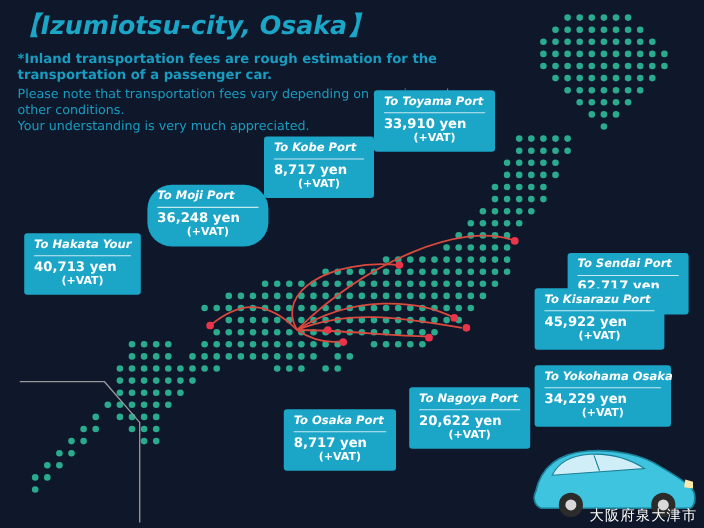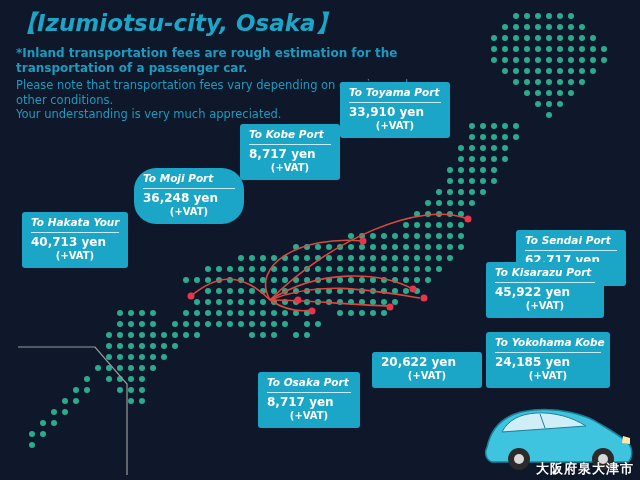--- a/index.html
+++ b/index.html
@@ -30,21 +30,21 @@
 
   
   .osaka{position:absolute;width:52px;height:36px;background:#e8354a;
          border-radius:50%;color:#fff;font-size:8px;font-weight:bold;
          text-align:center;line-height:1.15;padding-top:7px;box-sizing:border-box;}
   .osaka:after{content:"";position:absolute;right:-7px;top:11px;
                border-left:12px solid #e8354a;border-top:7px solid transparent;
                border-bottom:7px solid transparent;}
 
   
-  .wm{position:absolute;right:6px;bottom:2px;font-size:13px;font-weight:bold;
+  .wm{position:absolute;right:6px;bottom:2px;font-size:13px;font-weight:normal;
       color:#ffffff;letter-spacing:1px;text-shadow:0 0 2px rgba(0,0,0,.25);}
 </style>
 </head>
 <body>
 
 <div id="stage">
 
   <svg id="map" viewBox="0 0 640 480">
     <defs>
       <g id="dotdef"></g>
@@ -476,26 +476,27 @@
     <div class="vat">(+VAT)</div>
   </div>
 
   <div class="box" style="left:486px;top:262px;width:118px;">
     <div class="hdr">To Kisarazu Port</div>
     <div class="amt">45,922 yen</div>
     <div class="vat">(+VAT)</div>
   </div>
 
   <div class="box" style="left:486px;top:332px;width:124px;">
-    <div class="hdr">To Yokohama Kobe</div>
-    <div class="amt">24,185 yen</div>
+    <div class="hdr">To Yokohama Osaka</div>
+    <div class="amt">34,229 yen</div>
     <div class="vat">(+VAT)</div>
   </div>
 
   <div class="box" style="left:372px;top:352px;width:110px;">
+    <div class="hdr">To Nagoya Port</div>
     <div class="amt">20,622 yen</div>
     <div class="vat">(+VAT)</div>
   </div>
 
   <div class="box" style="left:258px;top:372px;width:102px;">
     <div class="hdr">To Osaka Port</div>
     <div class="amt">8,717 yen</div>
     <div class="vat">(+VAT)</div>
   </div>
 

